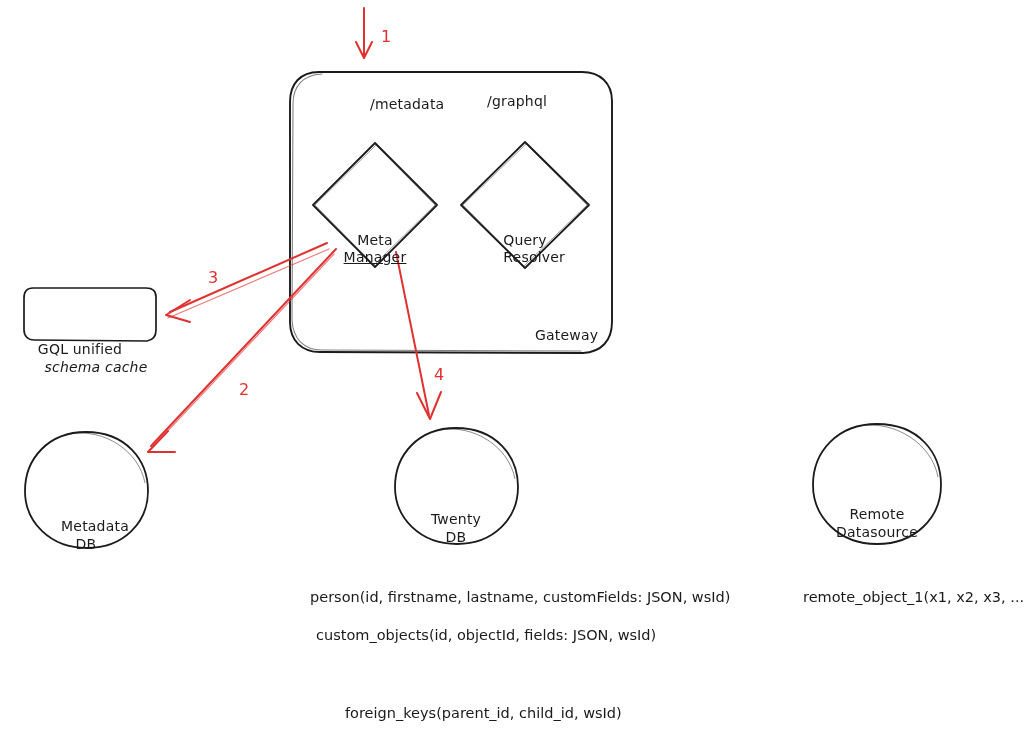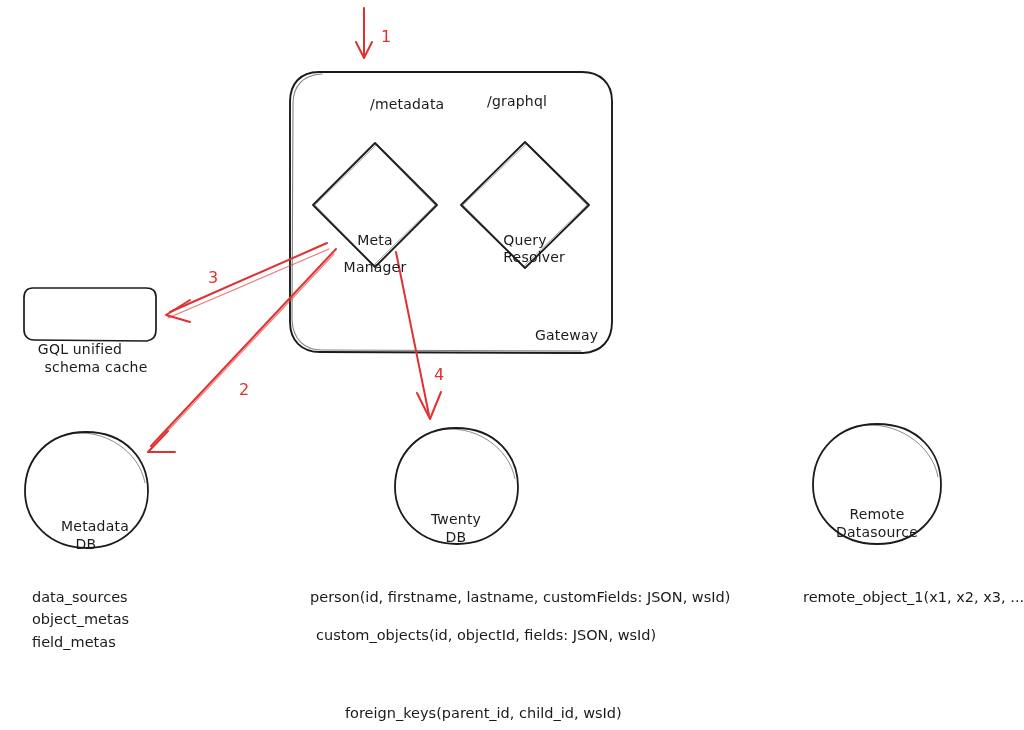--- a/index.html
+++ b/index.html
@@ -105,47 +105,44 @@
     <g>
       <path d="M396 252 L429 415" fill="none" stroke="#e03131" stroke-width="2" stroke-linecap="round"></path>
       <path d="M417 393 L430 419 L441 392" fill="none" stroke="#e03131" stroke-width="2" stroke-linecap="round" stroke-linejoin="round"></path>
     </g>
   </svg>
 
   <div class="label" style="left:333px; top:95px;margin-left:37px;">/metadata</div>
   <div class="label" style="left:487px; top:92px;">/graphql</div>
 
   <div class="label center" style="left:335px; top:187px; width:80px;">Meta</div>
-  <div class="label center" style="left:335px; top:214px; width:80px;">Manager</div>
+  <div class="label center" style="left:335px; top:204px; width:80px;text-decoration:underline;">Manager</div>
 
   <div class="label center" style="left:485px; top:187px; width:80px;">Query</div>
   <div class="label center" style="left:485px; top:204px; width:80px;text-align:right;">Resolver</div>
 
   <div class="label" style="left:535px; top:326px;">Gateway</div>
 
   <div class="label center" style="left:24px; top:296px; width:112px;">GQL unified</div>
-  <div class="label center" style="left:24px; top:314px; width:144px;">schema cache</div>
+  <div class="label center" style="left:24px; top:314px; width:144px;font-style:italic;">schema cache</div>
 
   <div class="label center" style="left:26px; top:473px; width:138px;">Metadata</div>
   <div class="label center" style="left:26px; top:491px; width:120px;">DB</div>
 
   <div class="label center" style="left:396px; top:466px; width:120px;">Twenty</div>
   <div class="label center" style="left:396px; top:484px; width:120px;">DB</div>
 
   <div class="label center" style="left:817px; top:461px; width:120px;">Remote</div>
   <div class="label center" style="left:817px; top:479px; width:120px;">Datasource</div>
 
   <div class="num" style="left:381px; top:27px;">1</div>
   <div class="num" style="left:239px; top:380px;">2</div>
   <div class="num" style="left:208px; top:268px;">3</div>
   <div class="num" style="left:434px; top:365px;">4</div>
 
-  <div class="schema" style="left:32px; top:586px;">data_sources
-object_metas
-field_metas</div>
 
   <div class="schema" style="left:310px; top:586px;">person(id, firstname, lastname, customFields: JSON, wsId)</div>
 
   <div class="schema" style="left:316px; top:624px;">custom_objects(id, objectId, fields: JSON, wsId)</div>
 
   <div class="schema" style="left:345px; top:702px;">foreign_keys(parent_id, child_id, wsId)</div>
 
   <div class="schema" style="left:803px; top:586px;">remote_object_1(x1, x2, x3, ...)</div>
 
 </div>

